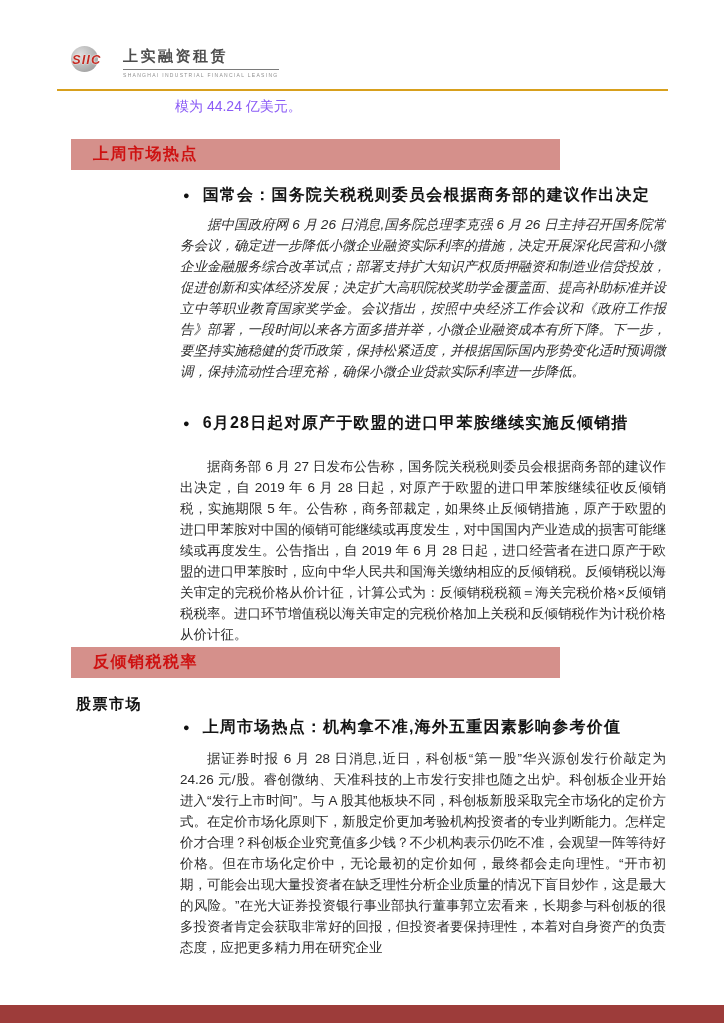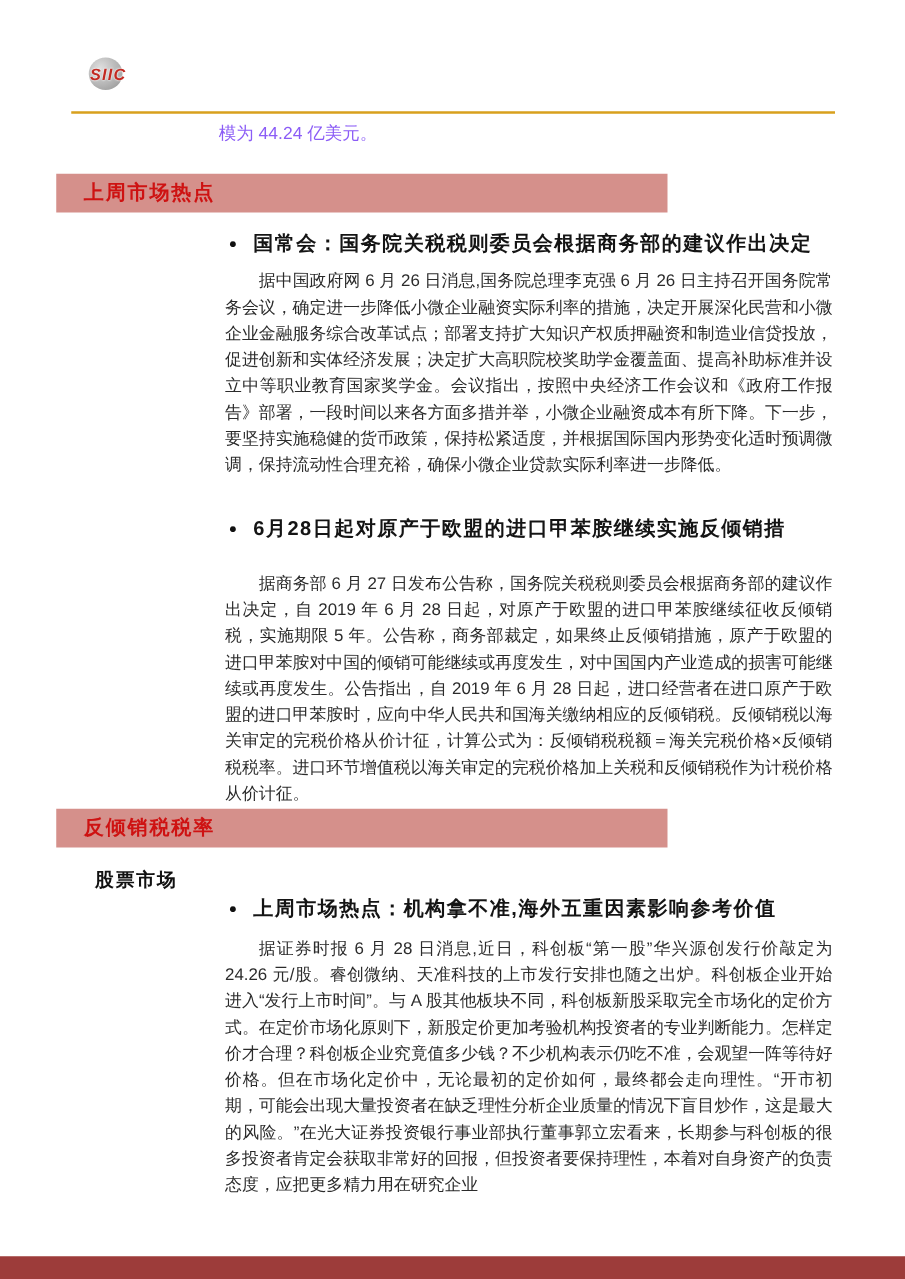--- a/index.html
+++ b/index.html
@@ -23,40 +23,40 @@
   .company-name{font-size:15px;font-weight:600;color:#4d4d4d;letter-spacing:2.5px;
     border-bottom:1px solid #7a7a7a;padding-bottom:3px;line-height:1.4;}
   .company-subtitle{font-size:5px;color:#8f8f8f;letter-spacing:1.3px;margin-top:2px;white-space:nowrap;}
   .gold-rule{position:absolute;left:57px;top:89px;width:611px;height:2px;
     background:var(--header-rule,#D8A01D);}
 
   
   .intro{position:absolute;left:175px;top:96px;margin:0;font-size:14px;line-height:21px;color:#8b5cf6;}
 
   
-  .banner{position:absolute;left:45px;width:489px;height:31px;
+  .banner{position:absolute;left:71px;width:489px;height:31px;
     background:var(--banner-bg,#D5908B);display:flex;align-items:center;}
   .banner span{color:var(--banner-text,#CE1212);font-size:16px;font-weight:bold;
     letter-spacing:1.5px;padding-left:22px;}
   .banner-1{top:139px;}
   .banner-2{top:647px;}
 
   
   .item-heading{position:absolute;left:183px;display:flex;align-items:center;}
   .item-heading .bullet{font-size:11px;color:#111;margin-right:13px;line-height:1;}
   .item-heading .heading-text{font-size:16px;font-weight:bold;color:#141414;letter-spacing:1.2px;}
   .h1{top:185px;}
   .h2{top:413px;}
   .h3{top:717px;}
 
   
   .body{position:absolute;left:180px;width:486px;margin:0;
     font-size:13.5px;line-height:21px;color:#2b2b2b;
     text-align:justify;text-justify:inter-ideograph;text-indent:2em;}
-  .p1{top:214px;height:168px;}
+  .p1{top:214px;height:168px;font-style:italic;}
   .p2{top:456px;height:168px;}
   .p3{top:748px;height:189px;}
 
   
   .subheading{position:absolute;left:76px;top:695px;font-size:15px;font-weight:bold;
     color:#111;letter-spacing:1.5px;}
 
   
   .page-number{position:absolute;left:0;top:945px;width:724px;text-align:center;
     font-size:11px;font-weight:bold;color:#1a1a1a;}
@@ -66,20 +66,24 @@
 </head>
 <body>
 
 <div class="page">
 
   <header>
     <div class="logo">
       <span class="logo-mark">
         <i class="globe"></i>
         <b class="brand">SIIC</b>
+      </span>
+      <span class="logo-text">
+        <span class="company-name">上实融资租赁</span>
+        <span class="company-subtitle">SHANGHAI INDUSTRIAL FINANCIAL LEASING</span>
       </span>
     </div>
     <div class="gold-rule"></div>
   </header>
 
   <p class="intro">模为 44.24 亿美元。</p>
 
   <div class="banner banner-1">
     <span>上周市场热点</span>
   </div>

